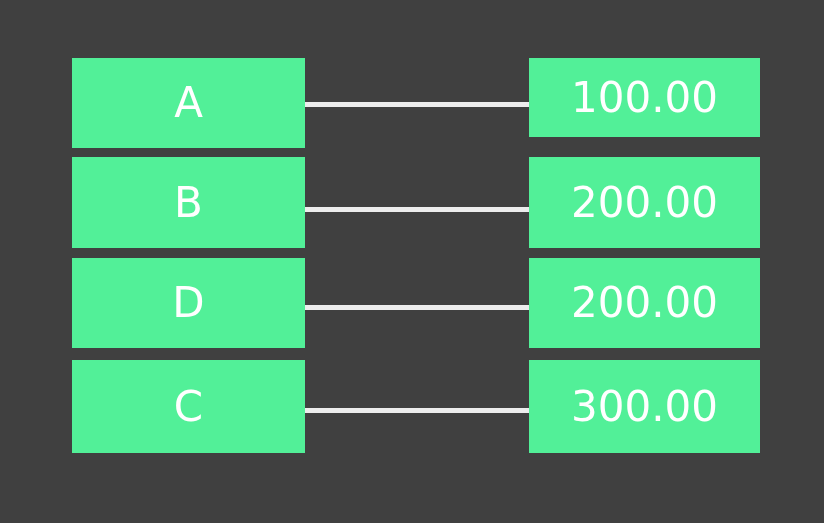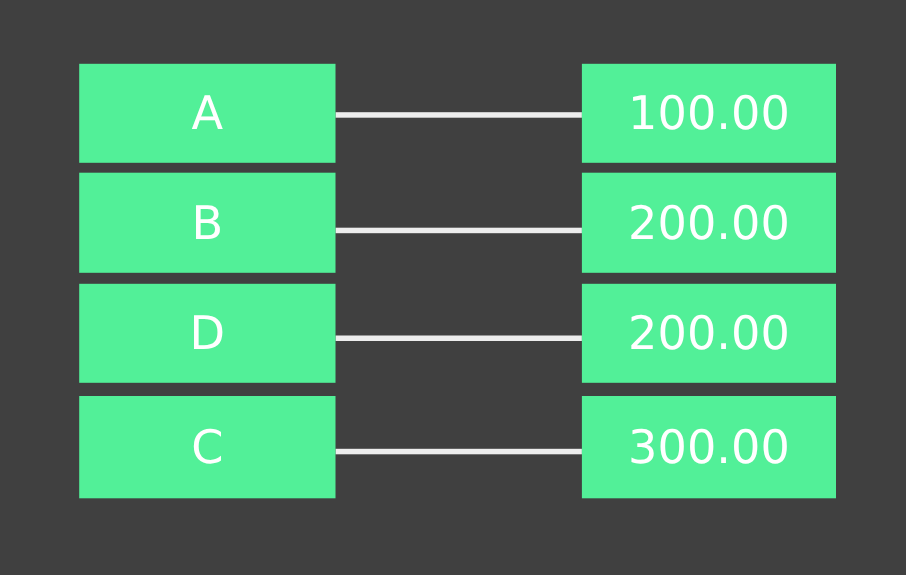--- a/index.html
+++ b/index.html
@@ -74,21 +74,21 @@
     </div>
 
     <div class="sankey-node node-left" style="left: 72px; top: 258px; width: 233px; height: 90px; background: rgb(82, 240, 152);">
       <span class="node-label" style="color: rgb(255, 255, 255);">D</span>
     </div>
 
     <div class="sankey-node node-left" style="left: 72px; top: 360px; width: 233px; height: 93px; background: rgb(82, 240, 152);">
       <span class="node-label" style="color: rgb(255, 255, 255);">C</span>
     </div>
 
-    <div class="sankey-node node-right" style="left: 529px; top: 58px; width: 231px; height: 90px; background: rgb(82, 240, 152);">
+    <div class="sankey-node node-right" style="left: 529px; top: 58px; width: 231px; height: 79px; background: rgb(82, 240, 152);">
       <span class="node-label" style="color: rgb(255, 255, 255);">100.00</span>
     </div>
 
     <div class="sankey-node node-right" style="left: 529px; top: 157px; width: 231px; height: 91px; background: rgb(82, 240, 152);">
       <span class="node-label" style="color: rgb(255, 255, 255);">200.00</span>
     </div>
 
     <div class="sankey-node node-right" style="left: 529px; top: 258px; width: 231px; height: 90px; background: rgb(82, 240, 152);">
       <span class="node-label" style="color: rgb(255, 255, 255);">200.00</span>
     </div>

